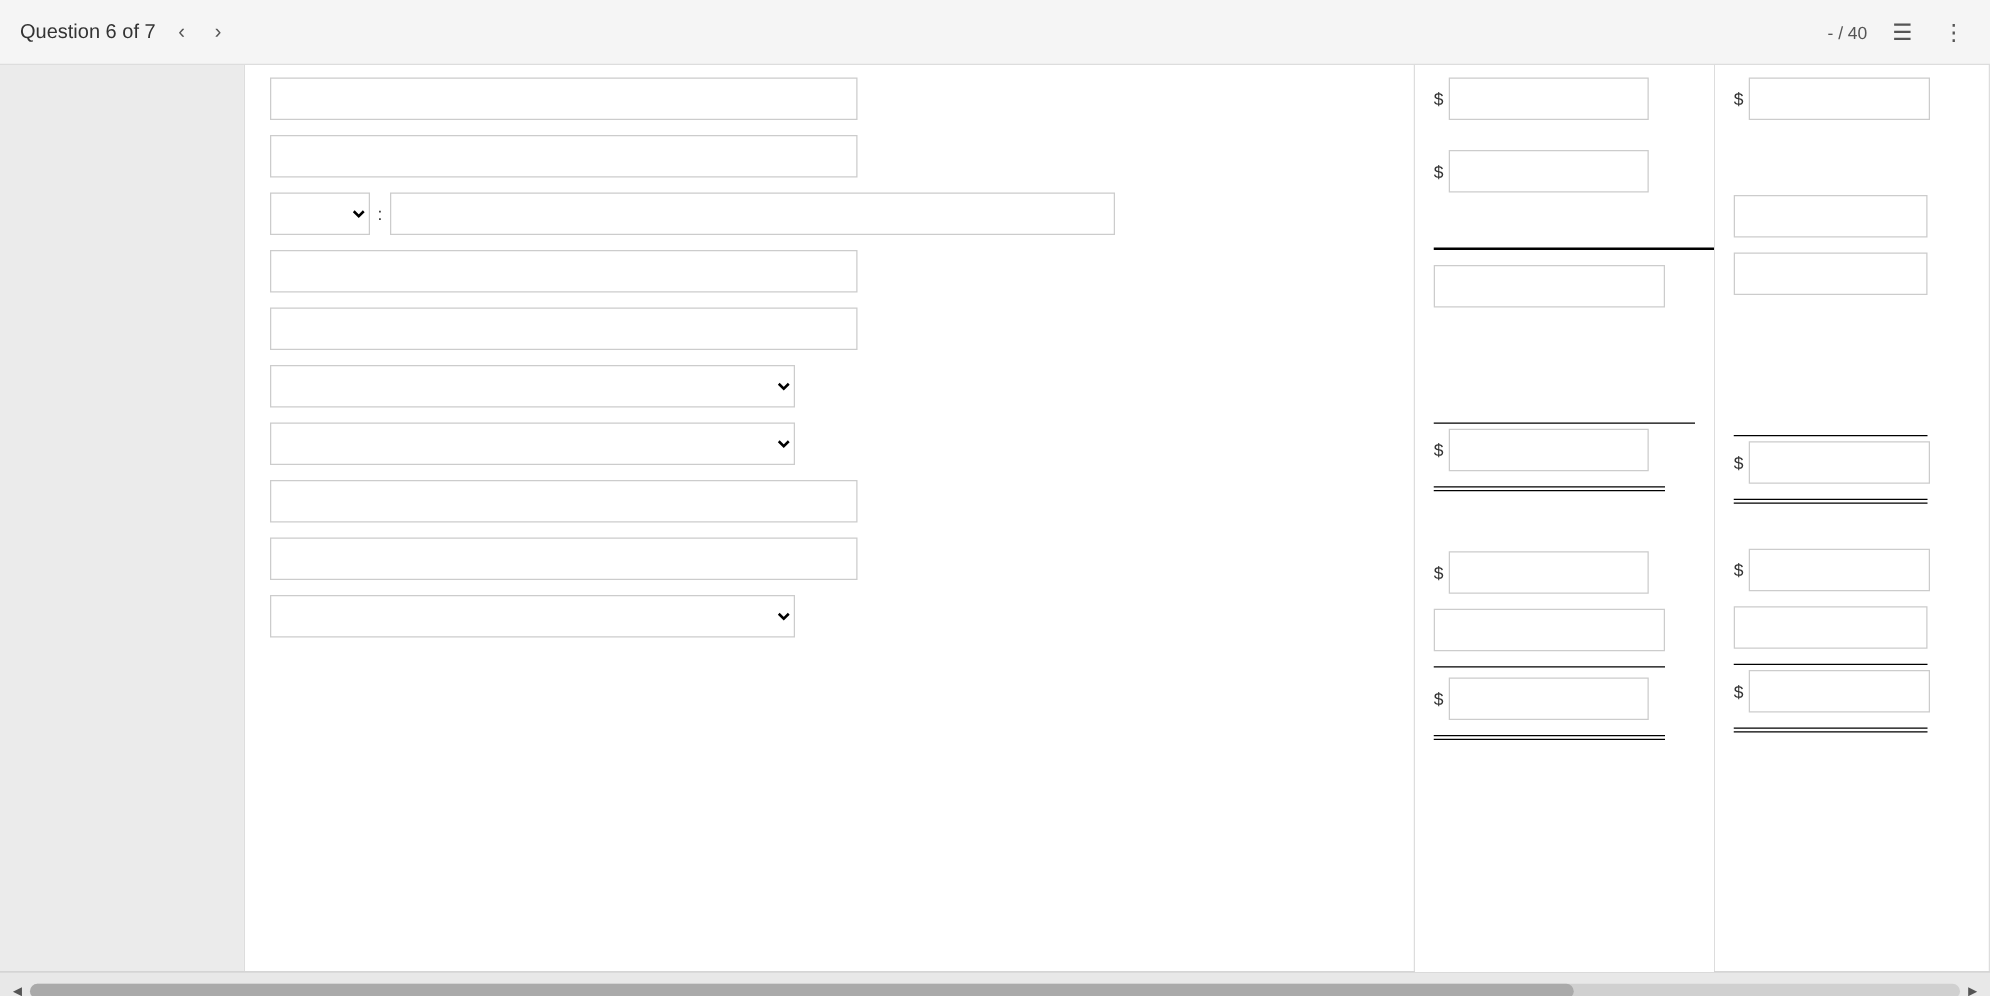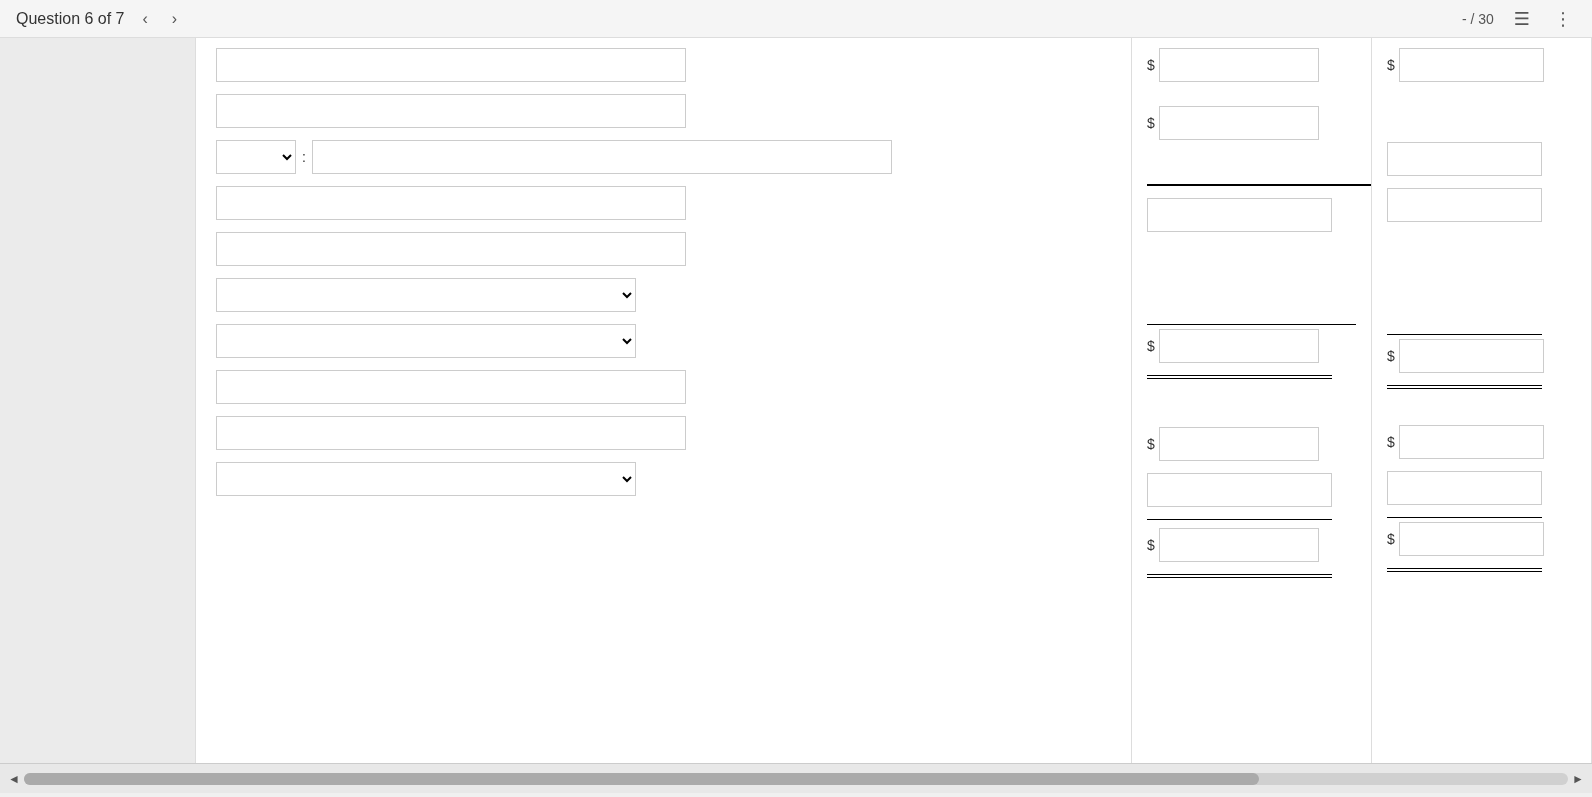--- a/index.html
+++ b/index.html
@@ -17,21 +17,21 @@
       overflow: hidden;
     }
 
     
     .top-bar {
       display: flex;
       align-items: center;
       justify-content: space-between;
       background: #f5f5f5;
       border-bottom: 1px solid #ddd;
-      height: 38px;
+      height: 52px;
       padding: 0 16px;
     }
 
     .top-bar-left {
       display: flex;
       align-items: center;
       gap: 12px;
     }
 
     .question-title {
@@ -274,21 +274,21 @@
 </head>
 <body>
 
 <div class="top-bar">
   <div class="top-bar-left">
     <span class="question-title">Question 6 of 7</span>
     <button class="nav-btn">‹</button>
     <button class="nav-btn">›</button>
   </div>
   <div class="top-bar-right">
-    <span class="score-display">- / 30</span>
+    <span class="score-display">- / 40</span>
     <button class="icon-btn">
       <span>☰</span>
     </button>
     <button class="icon-btn">
       <span>⋮</span>
     </button>
   </div>
 </div>
 
 <div class="main-content">

